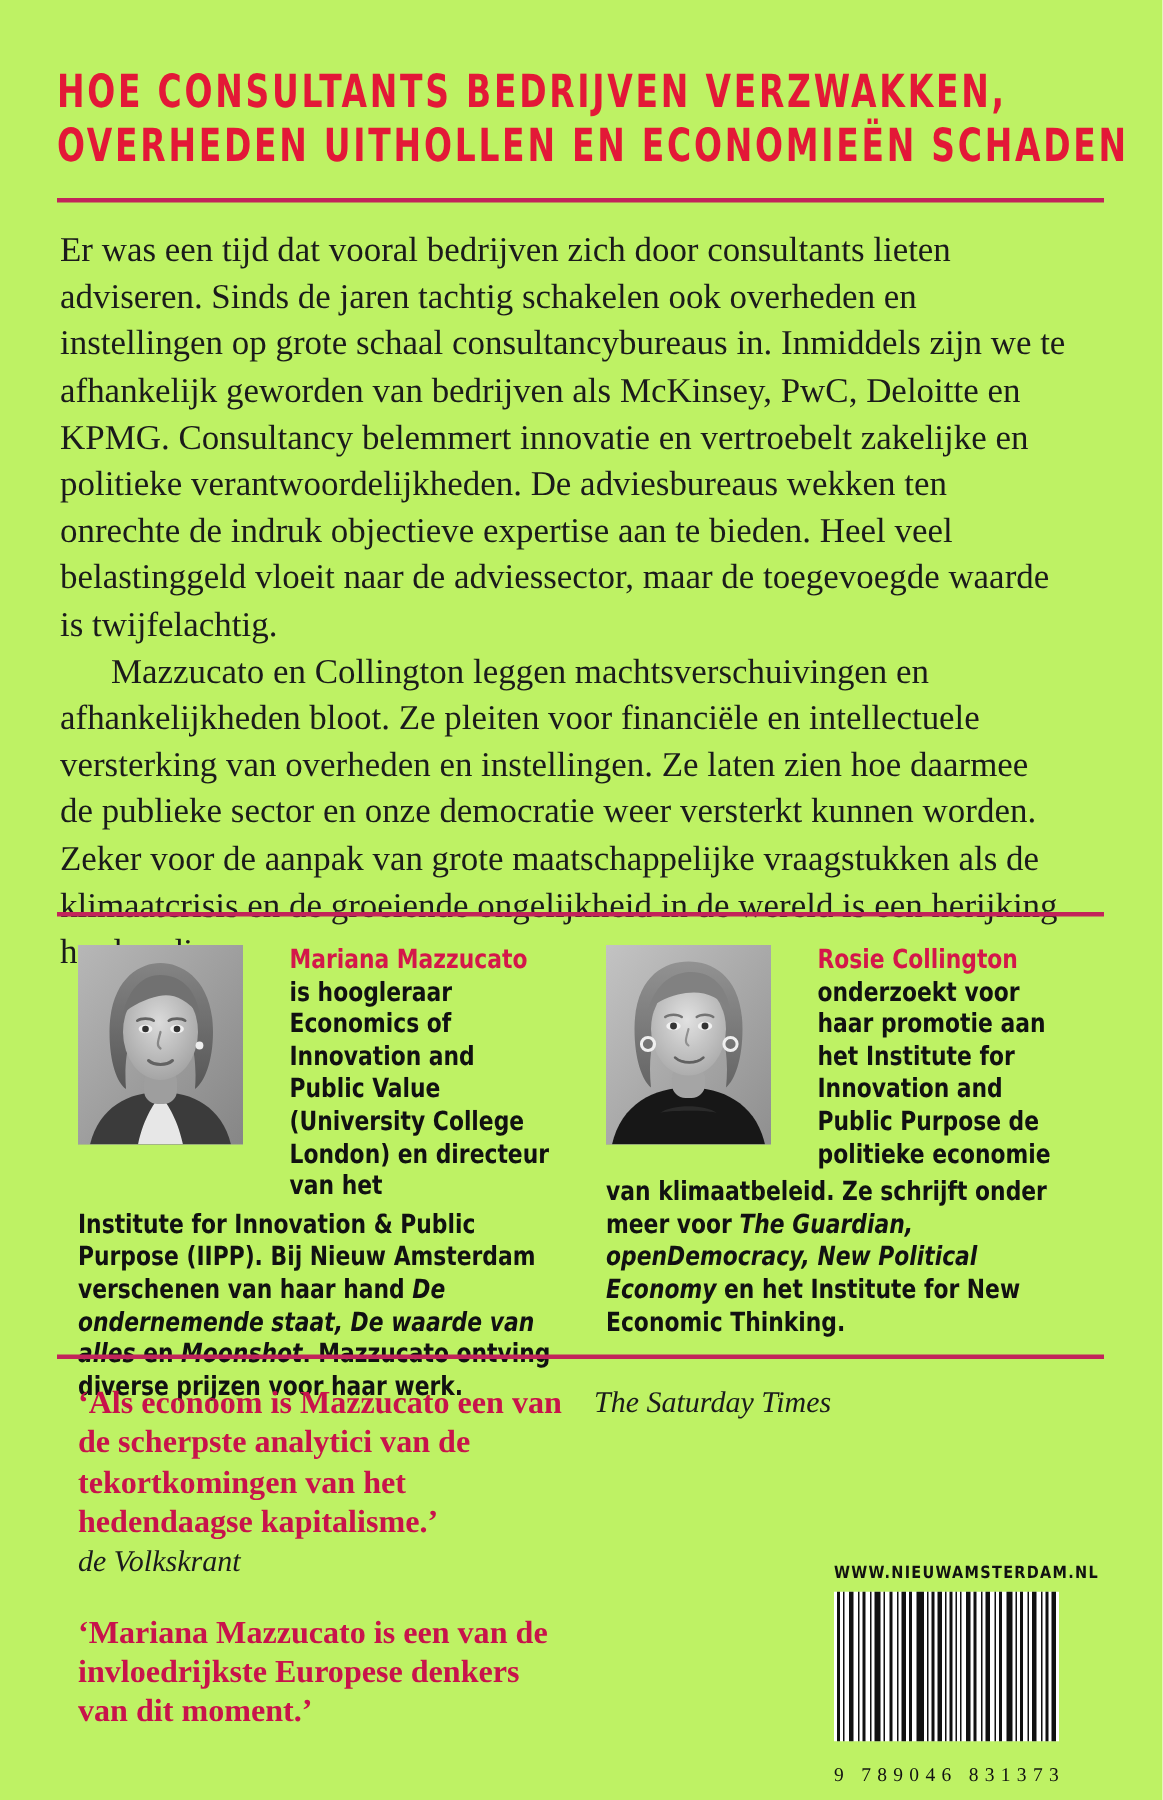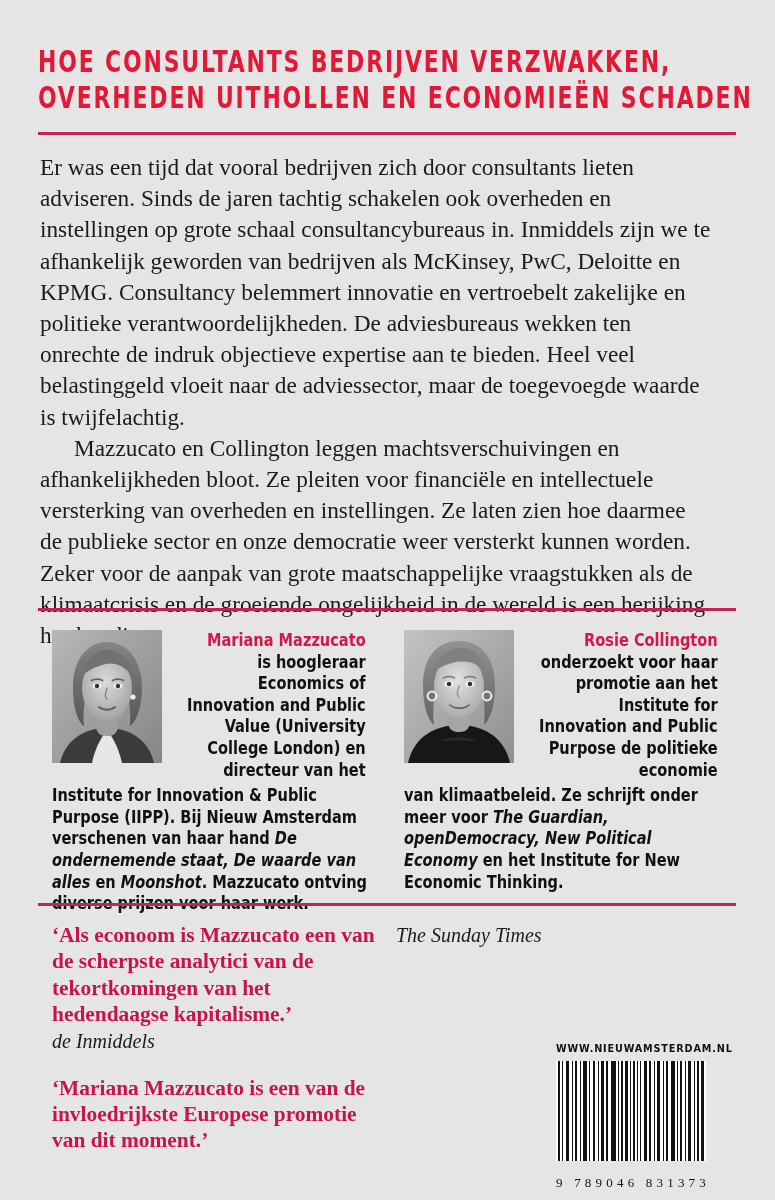--- a/index.html
+++ b/index.html
@@ -12,21 +12,21 @@
     height: 1200px;
     position: relative;
     overflow: hidden;
     font-family: "Liberation Serif", serif;
     color: #1a1a1a;
   }
 
   .page {
     position: absolute;
     inset: 0;
-    background: #e5e5e5;
+    background: #bef264;
   }
 
   
   .headline {
     position: absolute;
     left: 38px;
     top: 44px;
     width: 700px;
   }
   .headline-line {
@@ -77,23 +77,22 @@
     width: 690px;
     display: flex;
     gap: 22px;
   }
   .author {
     width: 330px;
     position: relative;
   }
   .author-top {
     display: flex;
-    gap: 16px;
+    gap: 31px;
     align-items: flex-start;
-    text-align: right;
   }
   .portrait {
     width: 110px;
     height: 133px;
     flex: 0 0 110px;
     position: relative;
     overflow: hidden;
     background: #9a9a9a;
     filter: grayscale(100%);
   }
@@ -318,30 +317,30 @@
       <div class="author-cont">van klimaatbeleid. Ze schrijft onder meer voor <i>The Guardian, openDemocracy, New Political Economy</i> en het Institute for New Economic Thinking.</div>
     </div>
 
   </div>
 
   <div class="rule rule-quotes"></div>
 
   <div class="quotes-left">
     <div class="quote-block">
       <p class="quote-text">‘Als econoom is Mazzucato een van de scherpste analytici van de tekortkomingen van het hedendaagse kapitalisme.’</p>
-      <p class="quote-source">de Inmiddels</p>
+      <p class="quote-source">de Volkskrant</p>
     </div>
     <div class="quote-block">
-      <p class="quote-text">‘Mariana Mazzucato is een van de invloedrijkste Europese promotie van dit moment.’</p>
+      <p class="quote-text">‘Mariana Mazzucato is een van de invloedrijkste Europese denkers van dit moment.’</p>
     </div>
   </div>
 
   <div class="quotes-right">
     <div class="quote-block">
-      <p class="quote-source">The Sunday Times</p>
+      <p class="quote-source">The Saturday Times</p>
     </div>
   </div>
 
   <div class="barcode-area">
     <div class="website">WWW.NIEUWAMSTERDAM.NL</div>
     <div class="barcode-box">
       <svg width="150" height="100" viewBox="0 0 150 100" xmlns="http://www.w3.org/2000/svg" aria-hidden="true">
         <rect width="150" height="100" fill="#ffffff"></rect>
         <g fill="#111111">
           <rect x="2" y="0" width="2" height="100"></rect>

